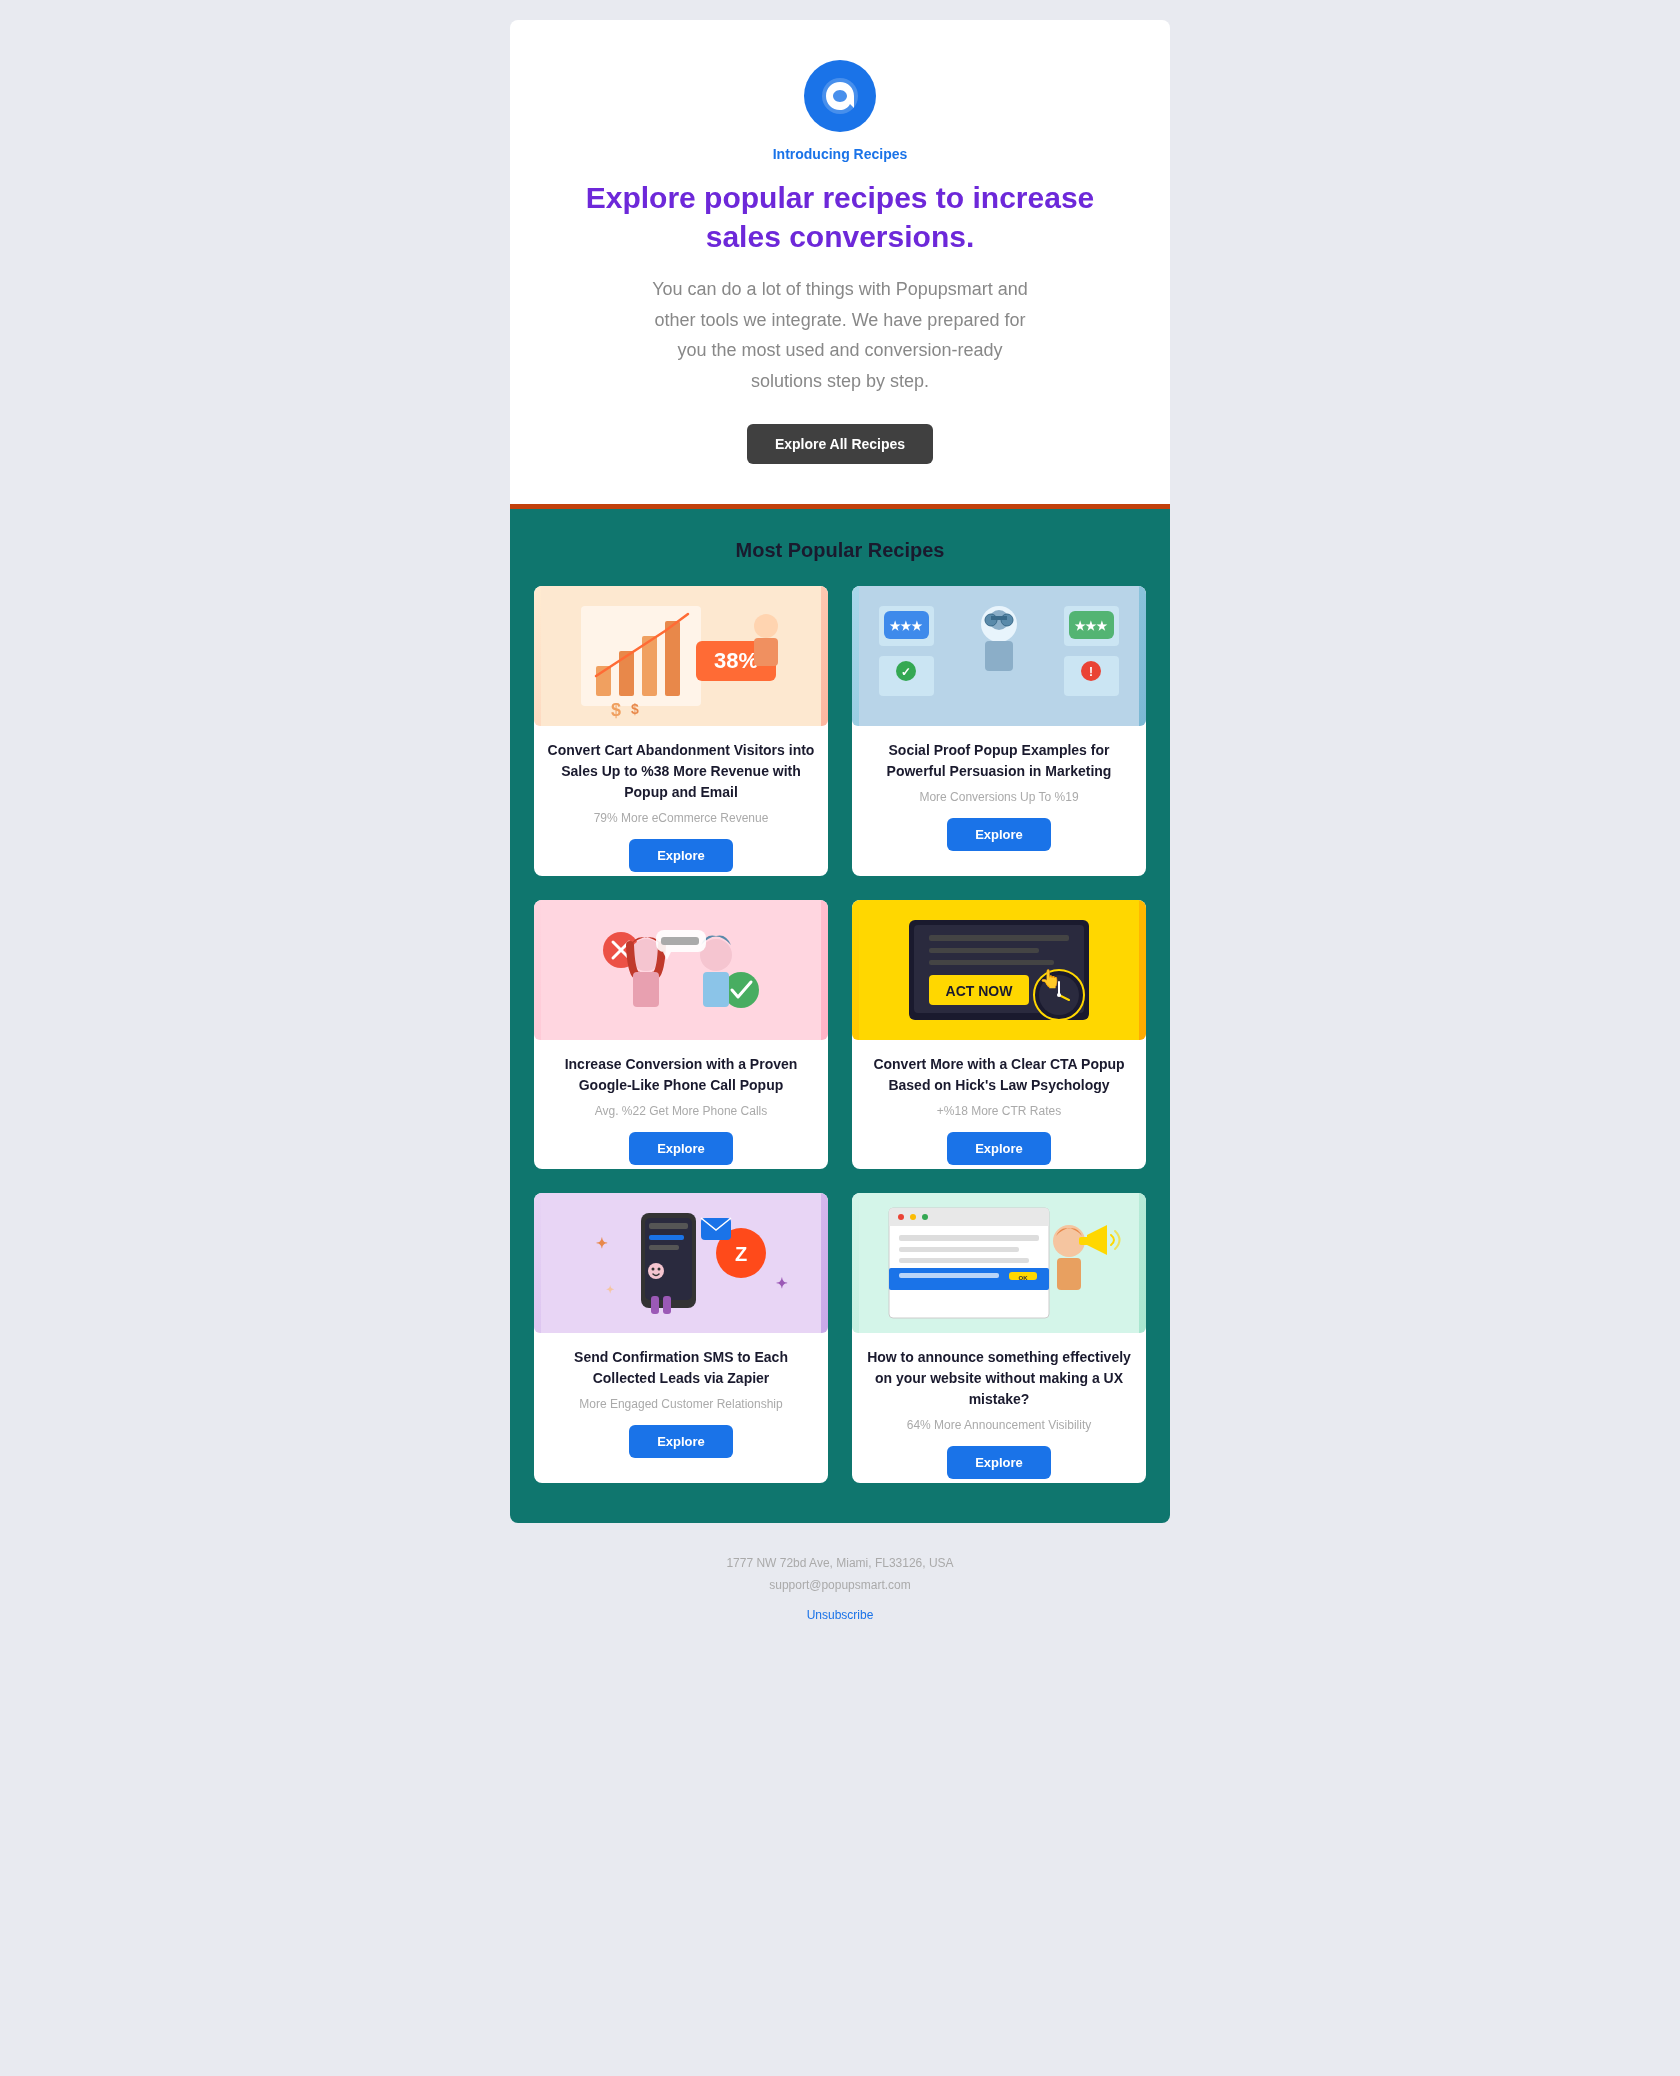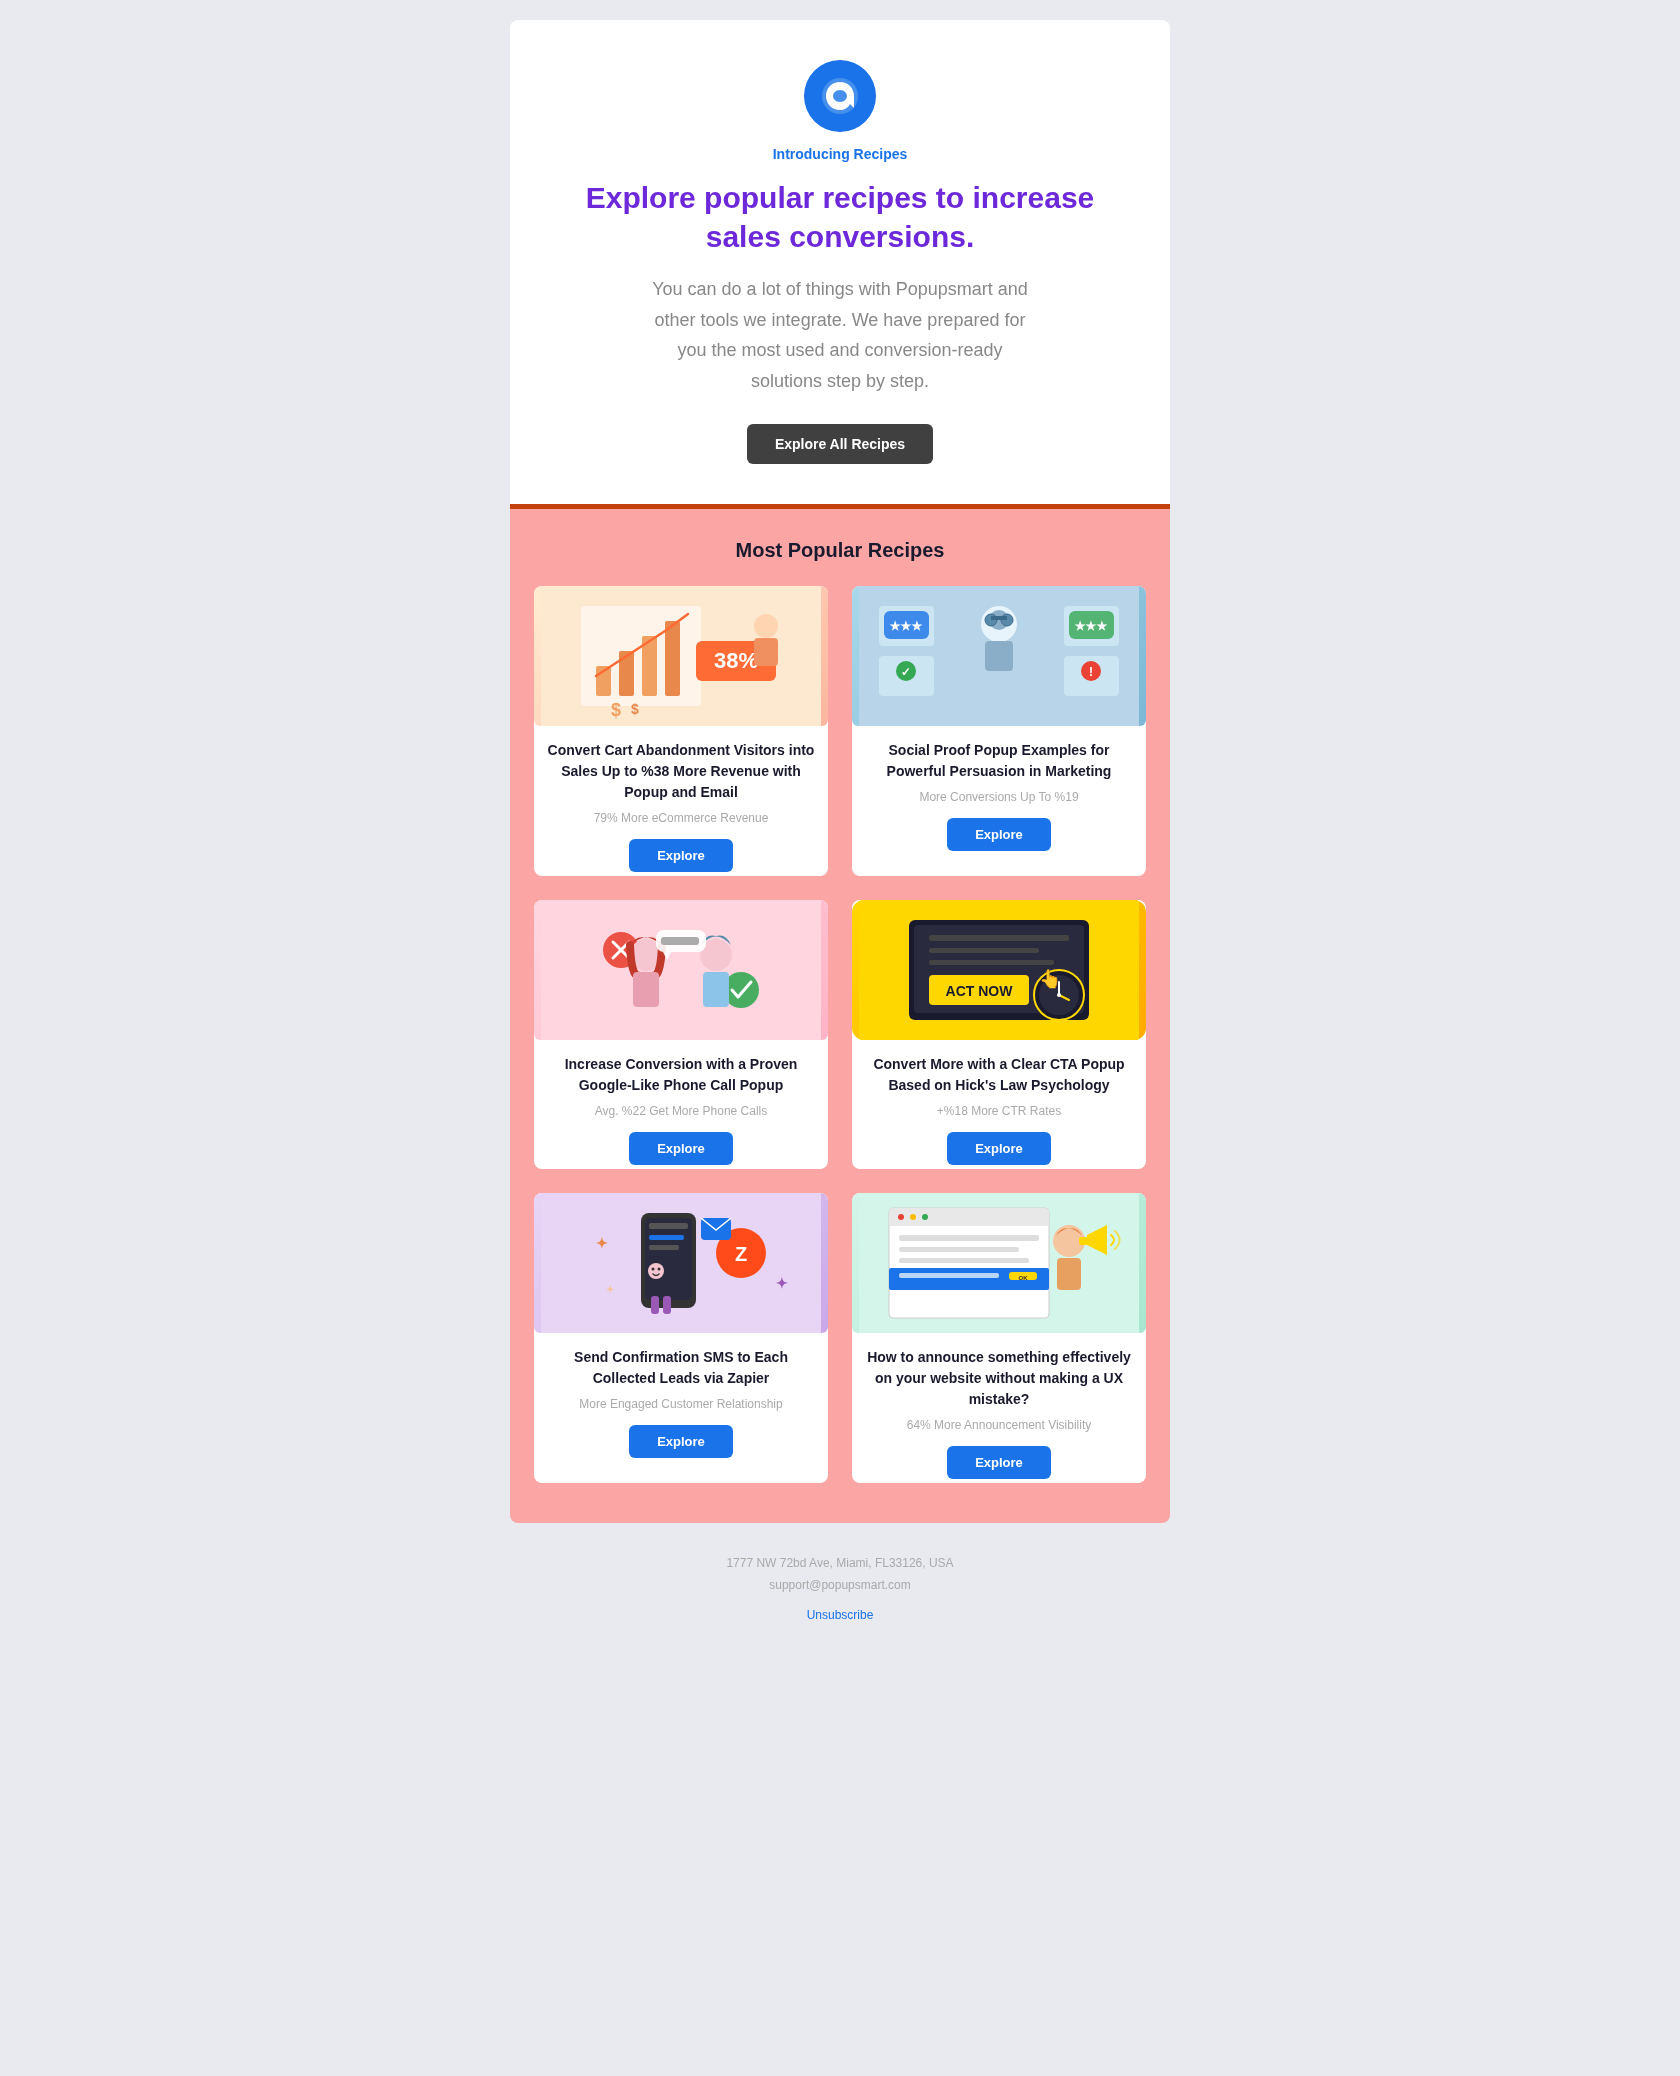--- a/index.html
+++ b/index.html
@@ -67,21 +67,21 @@
       font-size: 14px;
       font-weight: 600;
       padding: 12px 28px;
       border-radius: 6px;
       text-decoration: none;
       cursor: pointer;
       border: none;
     }
     
     .popular-section {
-      background: #fca5a5;
+      background: #0f766e;
       padding: 30px 24px 40px;
       border-radius: 0 0 8px 8px;
     }
     .section-title {
       text-align: center;
       font-size: 20px;
       font-weight: 700;
       color: #1a1a2e;
       margin-bottom: 24px;
     }
@@ -114,21 +114,20 @@
       background: linear-gradient(135deg, #ffecd2 0%, #fcb69f 100%);
     }
     .img-social {
       background: linear-gradient(135deg, #a8d8ea 0%, #7bb8d4 100%);
     }
     .img-phone {
       background: linear-gradient(135deg, #ffd6e0 0%, #ffb3c6 100%);
     }
     .img-cta {
       background: linear-gradient(135deg, #ffd700 0%, #ffaa00 100%);
-      border-radius: 12px;
     }
     .img-sms {
       background: linear-gradient(135deg, #e8d5f5 0%, #c9a8e8 100%);
     }
     .img-announce {
       background: linear-gradient(135deg, #d4f5e9 0%, #a8e6cf 100%);
     }
     
     .card-illustration {
       width: 100%;

